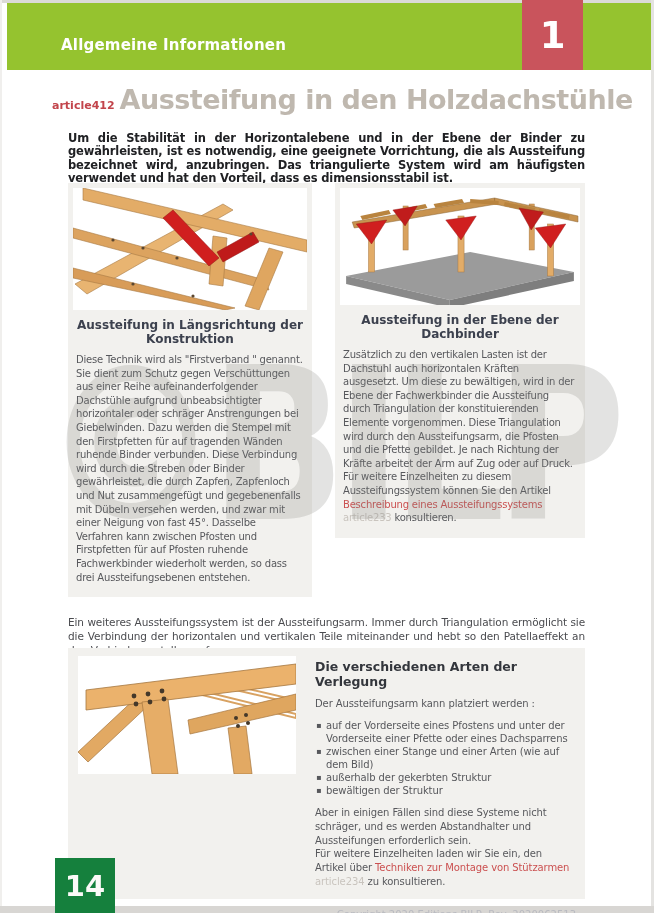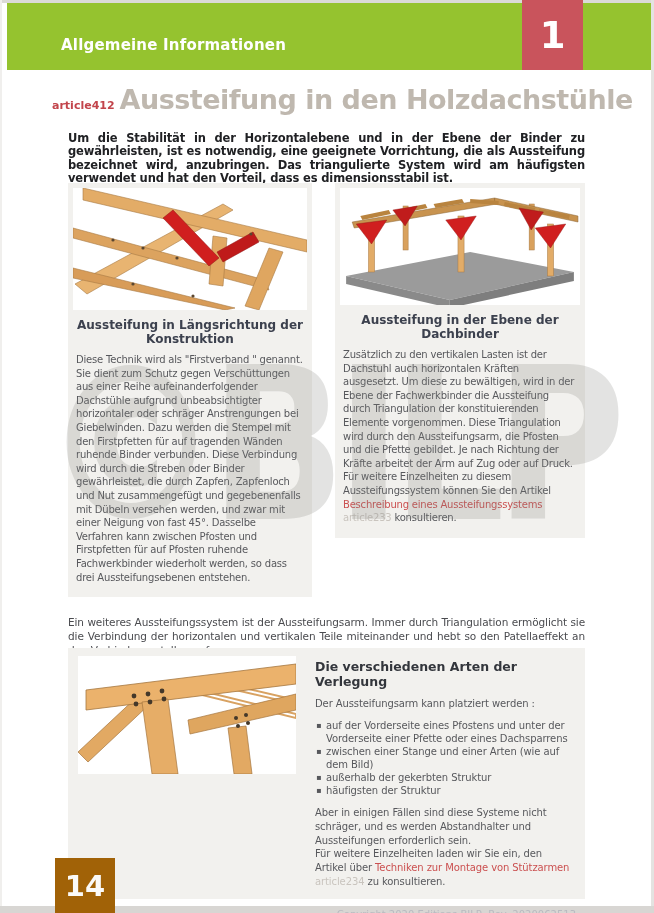--- a/index.html
+++ b/index.html
@@ -55,21 +55,21 @@
   .box-bullets li{font-size:10px;color:#57585C;line-height:13px;padding-left:11px;position:relative;letter-spacing:-.1px;}
   .box-bullets li::before{content:"▪";position:absolute;left:1px;top:0;font-size:8px;color:#57585C;}
   .box-para{font-size:10px;color:#57585C;line-height:13.8px;margin:0;letter-spacing:-.1px;}
 
   
   .watermark{position:absolute;left:42px;top:340px;font-size:212px;font-weight:bold;line-height:1;
              color:rgba(128,126,122,0.22);letter-spacing:-12px;transform:scaleX(0.84);
              transform-origin:left top;pointer-events:none;z-index:5;white-space:nowrap;}
 
   
-  .page-num-box{position:absolute;left:55px;top:858px;width:60px;height:55px;background:#a16207;z-index:2;
+  .page-num-box{position:absolute;left:55px;top:858px;width:60px;height:55px;background:#15803d;z-index:2;
                 display:flex;align-items:center;justify-content:center;color:#FBFAF8;font-size:29px;font-weight:bold;}
   .copyright{position:absolute;right:78px;top:867px;text-align:right;font-size:10px;color:#B9BAC0;line-height:15px;margin-top:40px;}
 </style>
 </head>
 <body>
 
 <div class="page">
 
   <div class="edge-top"></div>
   <div class="edge-left"></div>
@@ -169,21 +169,21 @@
           <circle cx="170" cy="67" r="2" fill="#44382A"></circle>
       </svg>
     </div>
     <div class="bottom-text">
       <div class="box-heading">Die verschiedenen Arten der Verlegung</div>
       <p class="box-intro">Der Aussteifungsarm kann platziert werden :</p>
       <ul class="box-bullets">
         <li>auf der Vorderseite eines Pfostens und unter der Vorderseite einer Pfette oder eines Dachsparrens</li>
         <li>zwischen einer Stange und einer Arten (wie auf dem Bild)</li>
         <li>außerhalb der gekerbten Struktur</li>
-        <li>häufigsten der Struktur</li>
+        <li>bewältigen der Struktur</li>
       </ul>
       <p class="box-para">Aber in einigen Fällen sind diese Systeme nicht schräger, und es werden Abstandhalter und Aussteifungen erforderlich sein.</p>
       <p class="box-para">
         <span> Für weitere Einzelheiten laden wir Sie ein, den Artikel über </span><span class="link">Techniken zur Montage von Stützarmen</span><span class="ref"> article234 </span><span>zu konsultieren.</span>
       </p>
     </div>
   </div>
 
   <div class="page-num-box">
     <span>14</span>

